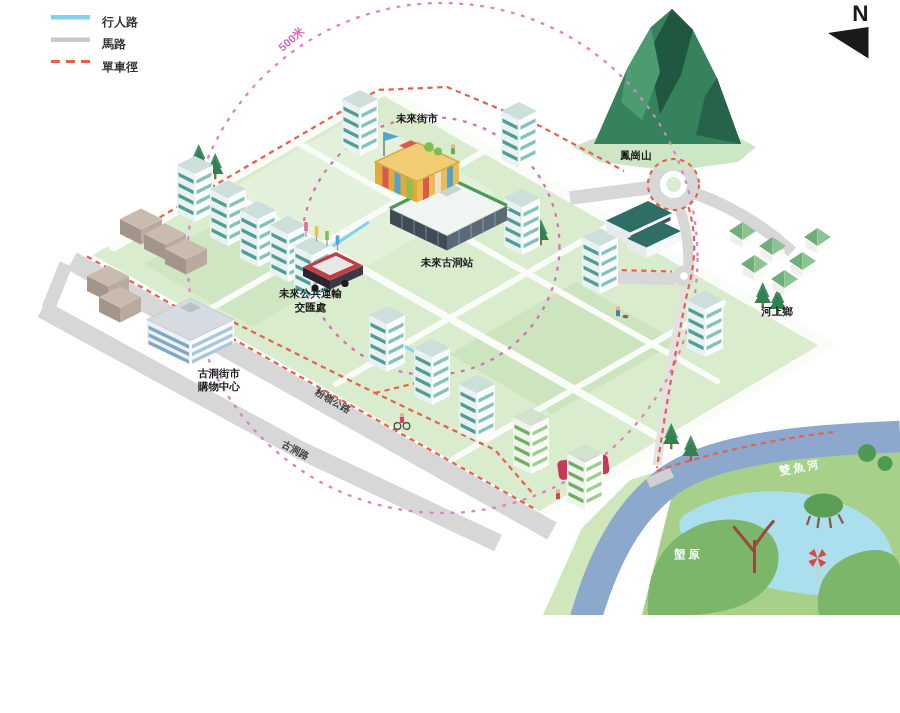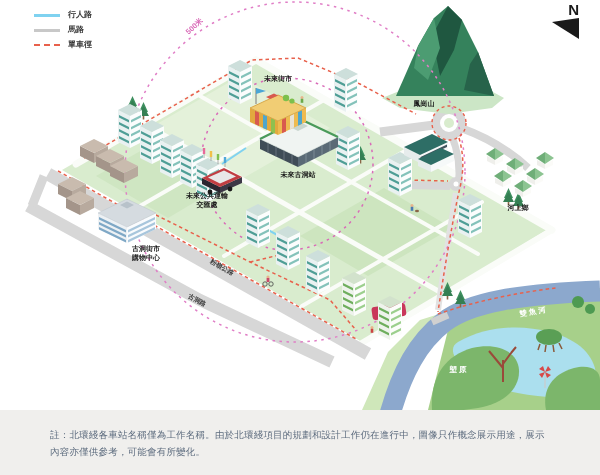--- a/index.html
+++ b/index.html
@@ -1,20 +1,20 @@
 <!DOCTYPE html>
 <html><head>
 <meta charset="utf-8">
 <style>
   html,body{margin:0;padding:0;background:#ffffff;}
   .stage{position:relative;width:600px;height:475px;overflow:hidden;background:#ffffff;
          font-family:"Liberation Sans","DejaVu Sans",sans-serif;}
   .map-area{position:absolute;left:0;top:0;width:600px;height:410px;background:#ffffff;}
   .legend{position:absolute;left:34px;top:10px;display:flex;flex-direction:column;gap:5px;z-index:5;}
-  .legend-row{display:flex;align-items:center;gap:8px;height:10px;}
+  .legend-row{display:flex;gap:8px;height:10px;}
   .swatch{display:inline-block;width:26px;height:0;}
   .swatch-ped{border-top:3px solid #7fd2f0;}
   .swatch-road{border-top:3px solid #c8c8c8;}
   .swatch-cycle{border-top:2px dashed #e8614c;}
   .legend-label{font-size:8px;font-weight:bold;color:#333;line-height:10px;}
   .compass{position:absolute;left:546px;top:2px;width:34px;z-index:5;text-align:right;}
   .compass-n{font-size:15px;font-weight:bold;color:#1a1a1a;line-height:16px;margin-right:1px;}
   .note-bar{position:absolute;left:0;top:410px;width:600px;height:65px;background:#f0efed;}
   .note-text{margin:16px 50px 0 50px;font-size:9.5px;color:#5c6b7e;line-height:1.8;letter-spacing:.2px;}
   svg text{font-family:"Liberation Sans","DejaVu Sans",sans-serif;}
@@ -353,16 +353,13 @@
 
     
     <div class="compass">
       <div class="compass-n">N</div>
       <svg width="30" height="22" viewBox="0 0 30 22">
         <polygon points="2,4 29,0 29,21" fill="#1a1a1a"></polygon>
       </svg>
     </div>
   </div>
 
-  <div class="note-bar">
-    <div class="note-text">註：北環綫各車站名稱僅為工作名稱。由於北環綫項目的規劃和設計工作仍在進行中，圖像只作概念展示用途，展示內容亦僅供參考，可能會有所變化。</div>
-  </div>
 </div>
 
 </body></html>

